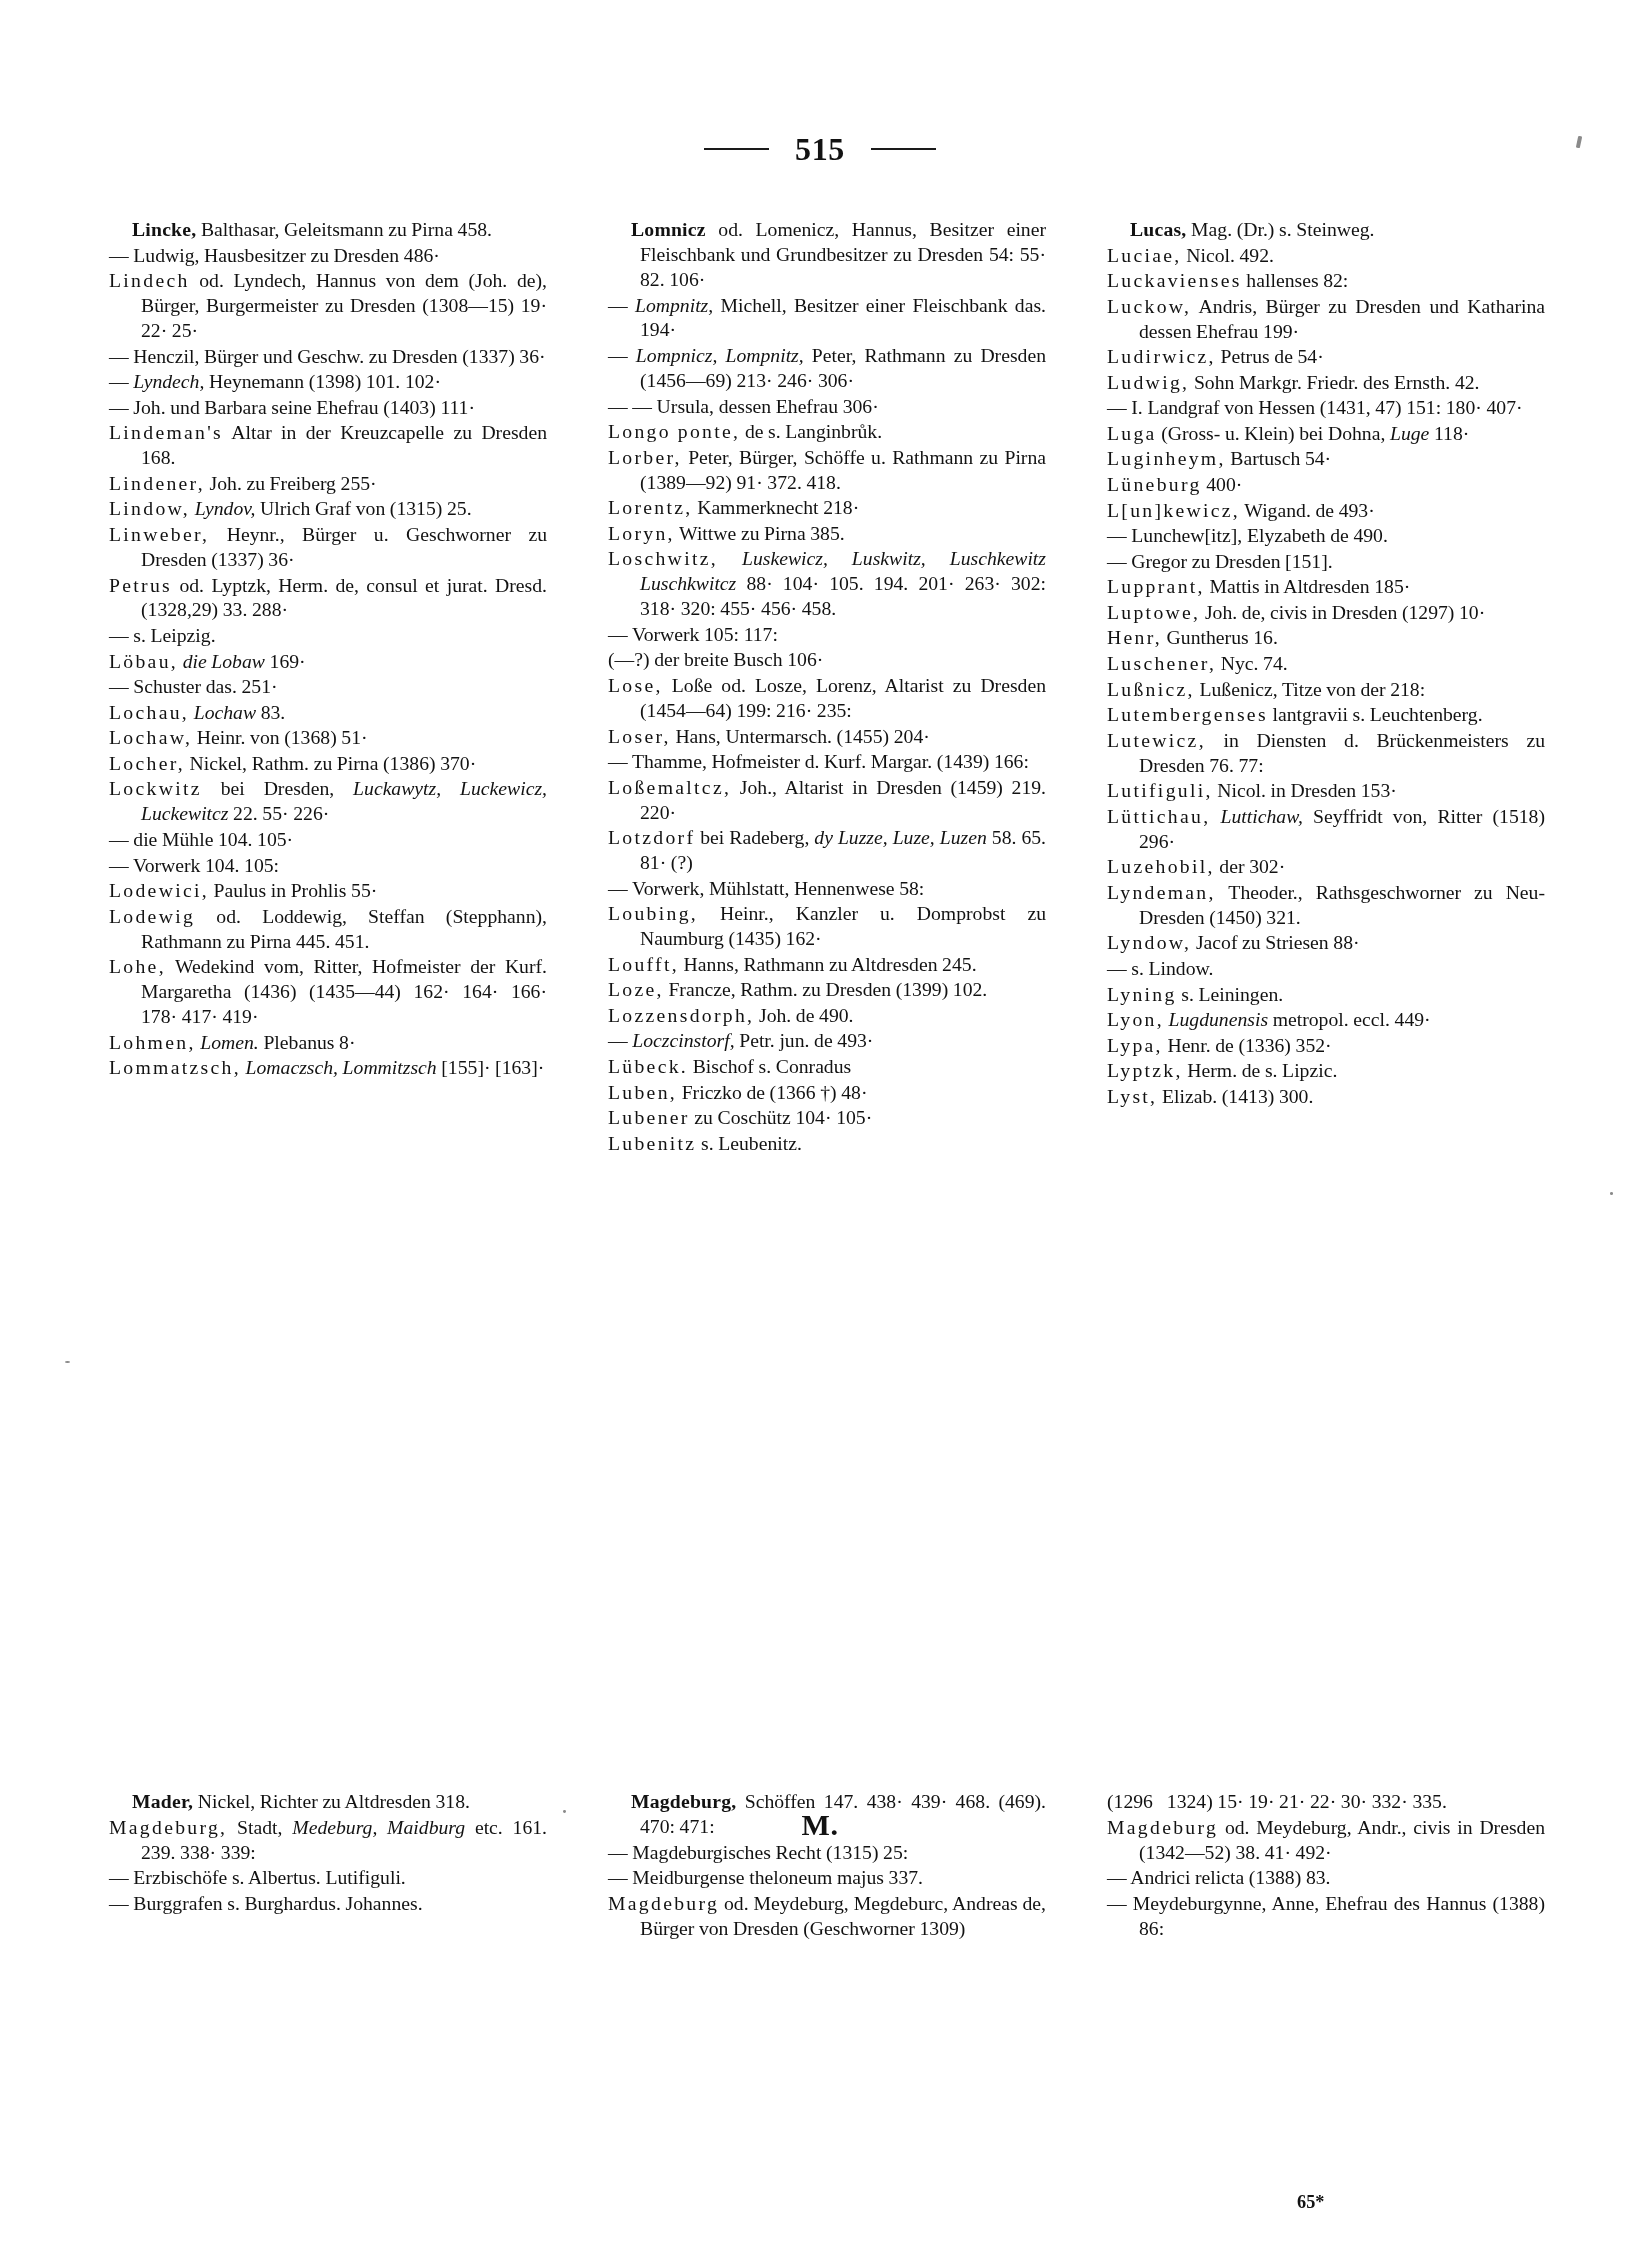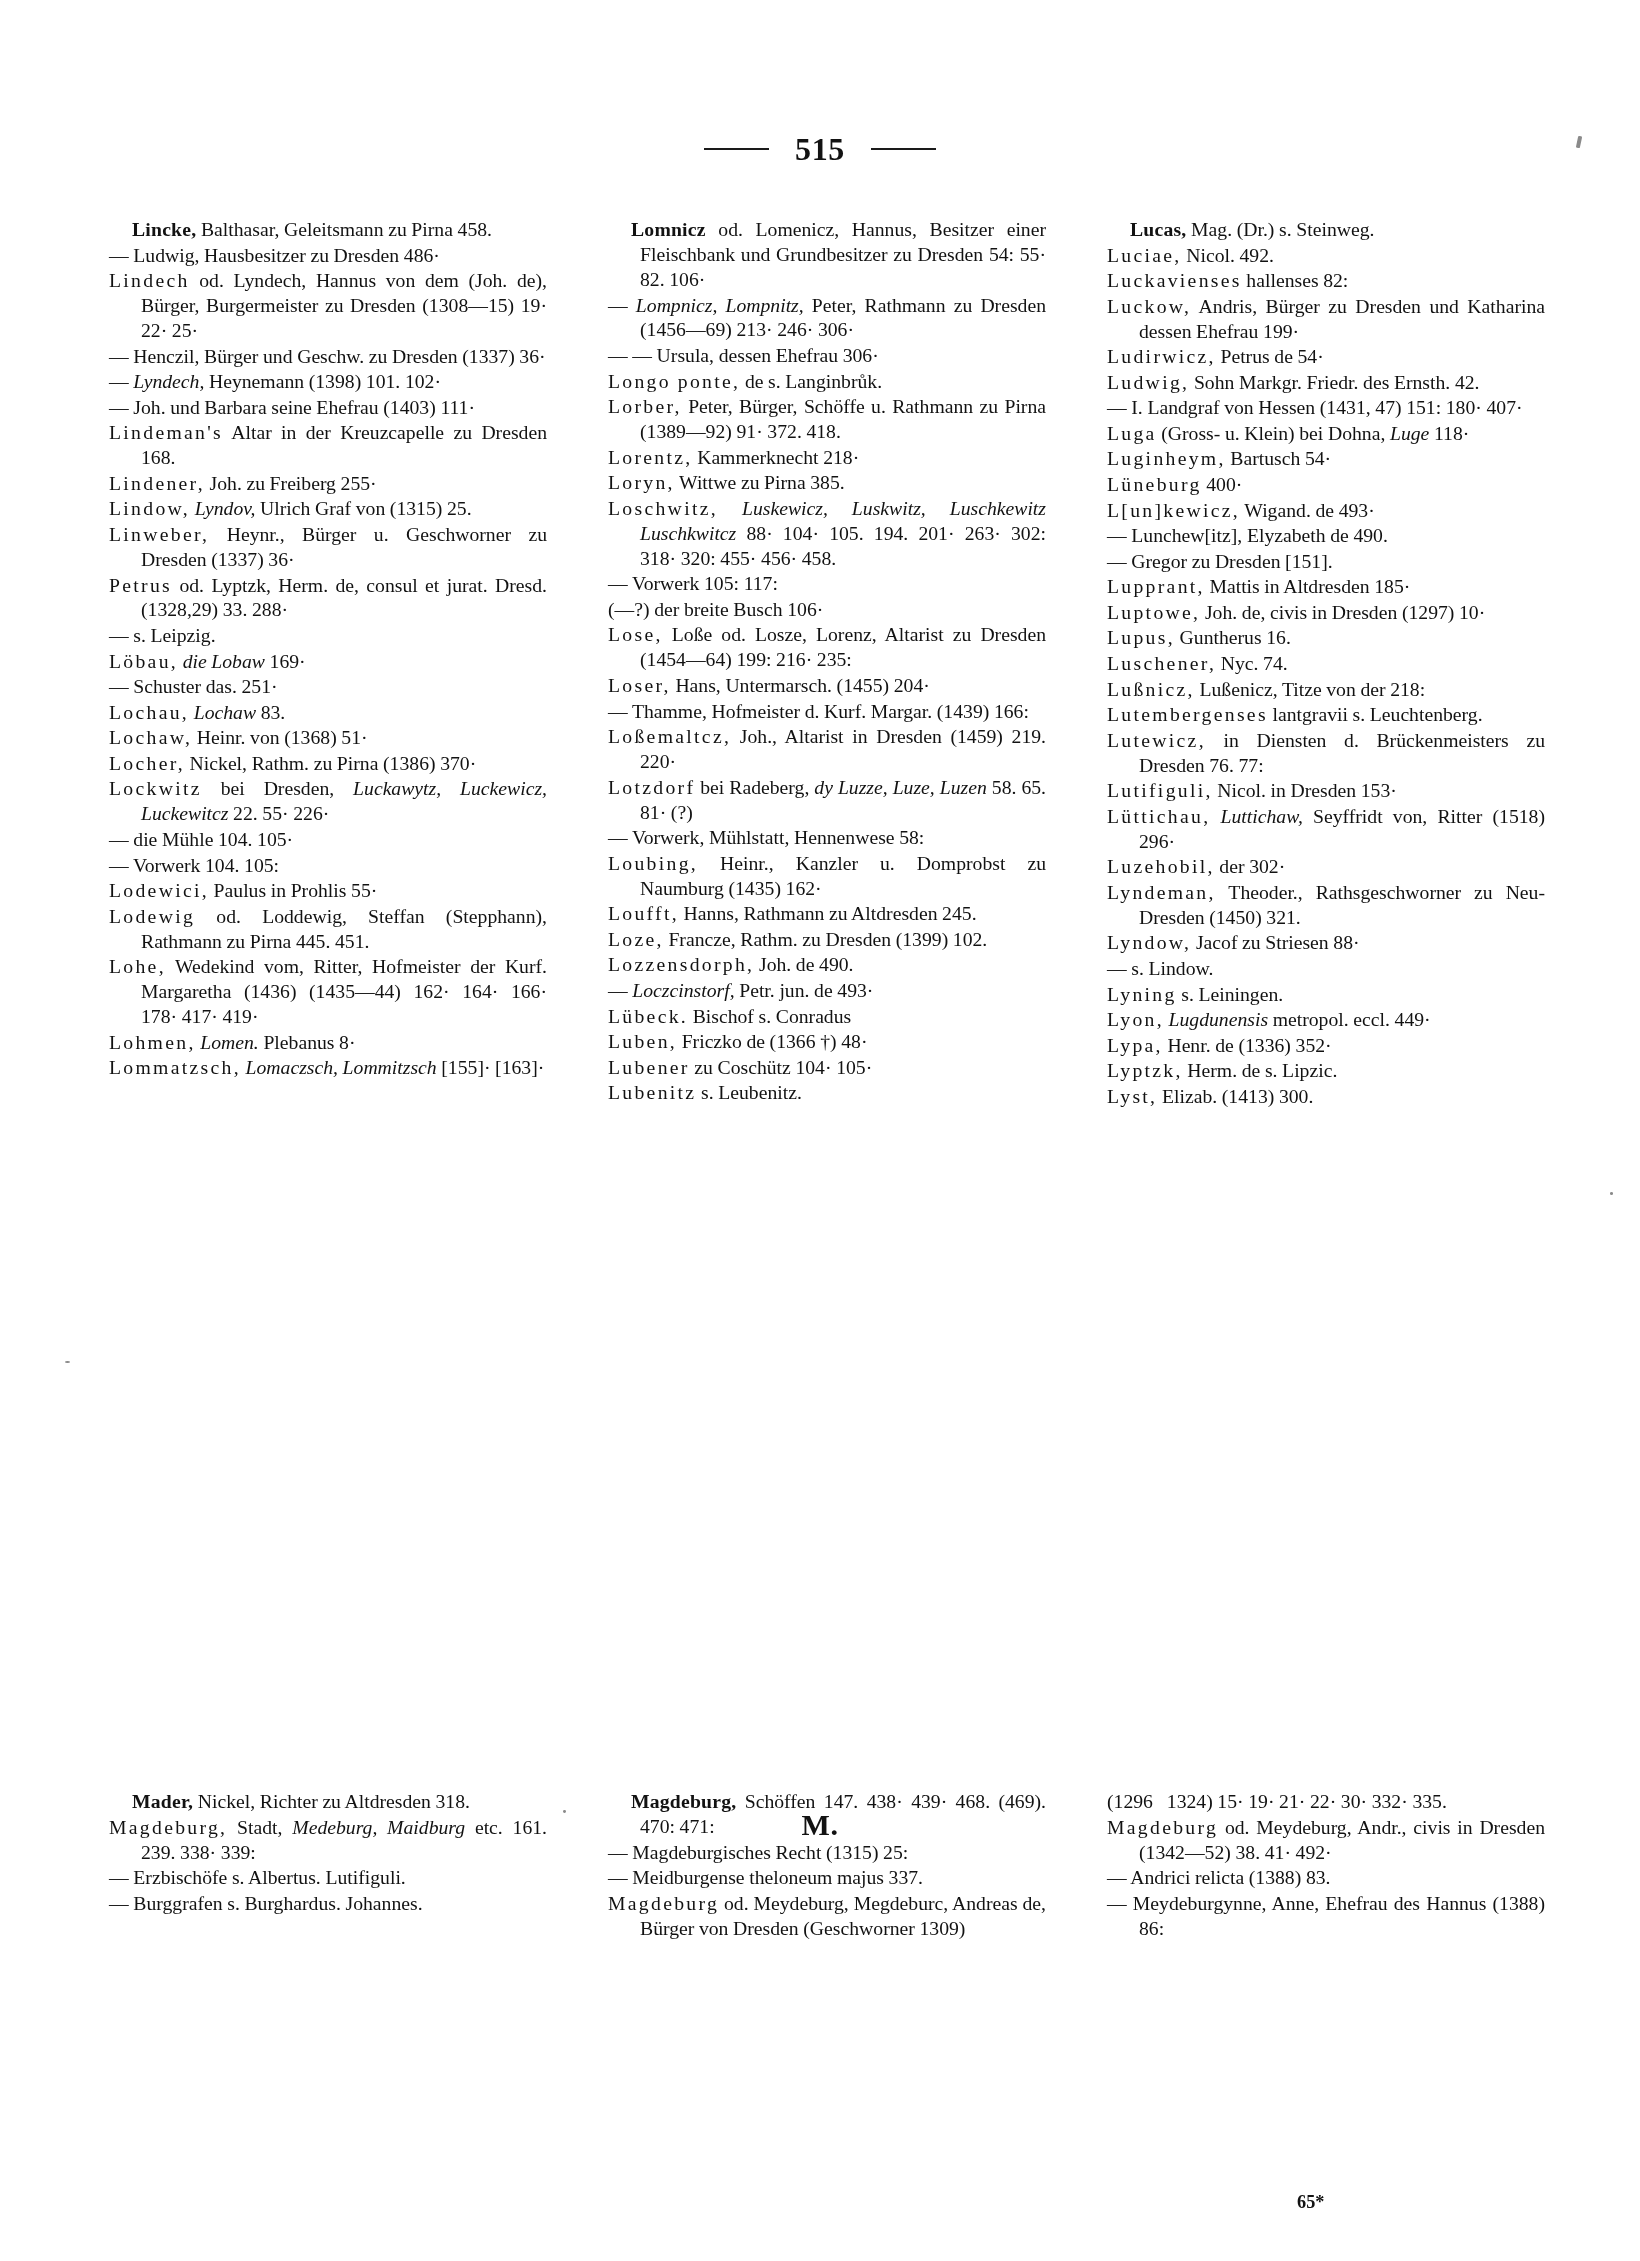--- a/index.html
+++ b/index.html
@@ -137,20 +137,21 @@
         <p class="entry"><span>—</span><span> die Mühle 104. 105·</span></p>
         <p class="entry"><span>—</span><span> Vorwerk 104. 105:</span></p>
         <p class="entry"><span class="sp">Lodewici,</span><span> Paulus in Prohlis 55·</span></p>
         <p class="entry"><span class="sp">Lodewig</span><span> od. Loddewig, Steffan (Stepphann), Rathmann zu Pirna 445. 451.</span></p>
         <p class="entry"><span class="sp">Lohe,</span><span> Wedekind vom, Ritter, Hofmeister der Kurf. Margaretha (1436) (1435—44) 162· 164· 166· 178· 417· 419·</span></p>
         <p class="entry"><span class="sp">Lohmen,</span><span> <i>Lomen.</i> Plebanus 8·</span></p>
         <p class="entry"><span class="sp">Lommatzsch,</span><span> <i>Lomaczsch, Lommitzsch</i> [155]· [163]·</span></p>
       </div>
     <div class="col">
         <p class="entry"><span class="hw-bold">Lomnicz</span><span> od. Lomenicz, Hannus, Besitzer einer Fleischbank und Grundbesitzer zu Dresden 54: 55· 82. 106·</span></p>
+        <p class="entry"><span>—</span><span> <i>Lompnitz,</i> Michell, Besitzer einer Fleischbank das. 194·</span></p>
         <p class="entry"><span>—</span><span> <i>Lompnicz, Lompnitz,</i> Peter, Rathmann zu Dresden (1456—69) 213· 246· 306·</span></p>
         <p class="entry"><span>— —</span><span> Ursula, dessen Ehefrau 306·</span></p>
         <p class="entry"><span class="sp">Longo ponte,</span><span> de s. Langinbrůk.</span></p>
         <p class="entry"><span class="sp">Lorber,</span><span> Peter, Bürger, Schöffe u. Rathmann zu Pirna (1389—92) 91· 372. 418.</span></p>
         <p class="entry"><span class="sp">Lorentz,</span><span> Kammerknecht 218·</span></p>
         <p class="entry"><span class="sp">Loryn,</span><span> Wittwe zu Pirna 385.</span></p>
         <p class="entry"><span class="sp">Loschwitz,</span><span> <i>Luskewicz, Luskwitz, Luschkewitz Luschkwitcz</i> 88· 104· 105. 194. 201· 263· 302: 318· 320: 455· 456· 458.</span></p>
         <p class="entry"><span>—</span><span> Vorwerk 105: 117:</span></p>
         <p class="entry"><span>(—?)</span><span> der breite Busch 106·</span></p>
         <p class="entry"><span class="sp">Lose,</span><span> Loße od. Losze, Lorenz, Altarist zu Dresden (1454—64) 199: 216· 235:</span></p>
@@ -178,21 +179,21 @@
         <p class="entry"><span class="sp">Ludwig,</span><span> Sohn Markgr. Friedr. des Ernsth. 42.</span></p>
         <p class="entry"><span>—</span><span> I. Landgraf von Hessen (1431, 47) 151: 180· 407·</span></p>
         <p class="entry"><span class="sp">Luga</span><span> (Gross- u. Klein) bei Dohna, <i>Luge</i> 118·</span></p>
         <p class="entry"><span class="sp">Luginheym,</span><span> Bartusch 54·</span></p>
         <p class="entry"><span class="sp">Lüneburg</span><span> 400·</span></p>
         <p class="entry"><span class="sp">L[un]kewicz,</span><span> Wigand. de 493·</span></p>
         <p class="entry"><span>—</span><span> Lunchew[itz], Elyzabeth de 490.</span></p>
         <p class="entry"><span>—</span><span> Gregor zu Dresden [151].</span></p>
         <p class="entry"><span class="sp">Lupprant,</span><span> Mattis in Altdresden 185·</span></p>
         <p class="entry"><span class="sp">Luptowe,</span><span> Joh. de, civis in Dresden (1297) 10·</span></p>
-        <p class="entry"><span class="sp">Lupus,</span><span> Guntherus 16.</span></p>
+        <p class="entry"><span class="sp">Henr,</span><span> Guntherus 16.</span></p>
         <p class="entry"><span class="sp">Luschener,</span><span> Nyc. 74.</span></p>
         <p class="entry"><span class="sp">Lußnicz,</span><span> Lußenicz, Titze von der 218:</span></p>
         <p class="entry"><span class="sp">Lutembergenses</span><span> lantgravii s. Leuchtenberg.</span></p>
         <p class="entry"><span class="sp">Lutewicz,</span><span> in Diensten d. Brückenmeisters zu Dresden 76. 77:</span></p>
         <p class="entry"><span class="sp">Lutifiguli,</span><span> Nicol. in Dresden 153·</span></p>
         <p class="entry"><span class="sp">Lüttichau,</span><span> <i>Luttichaw,</i> Seyffridt von, Ritter (1518) 296·</span></p>
         <p class="entry"><span class="sp">Luzehobil,</span><span> der 302·</span></p>
         <p class="entry"><span class="sp">Lyndeman,</span><span> Theoder., Rathsgeschworner zu Neu-Dresden (1450) 321.</span></p>
         <p class="entry"><span class="sp">Lyndow,</span><span> Jacof zu Striesen 88·</span></p>
         <p class="entry"><span>—</span><span> s. Lindow.</span></p>

